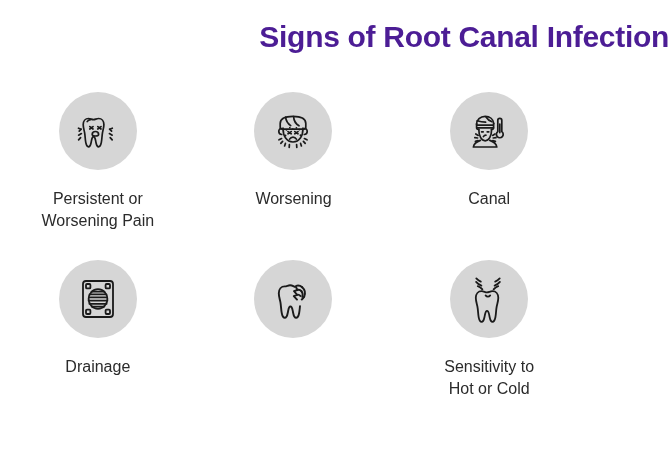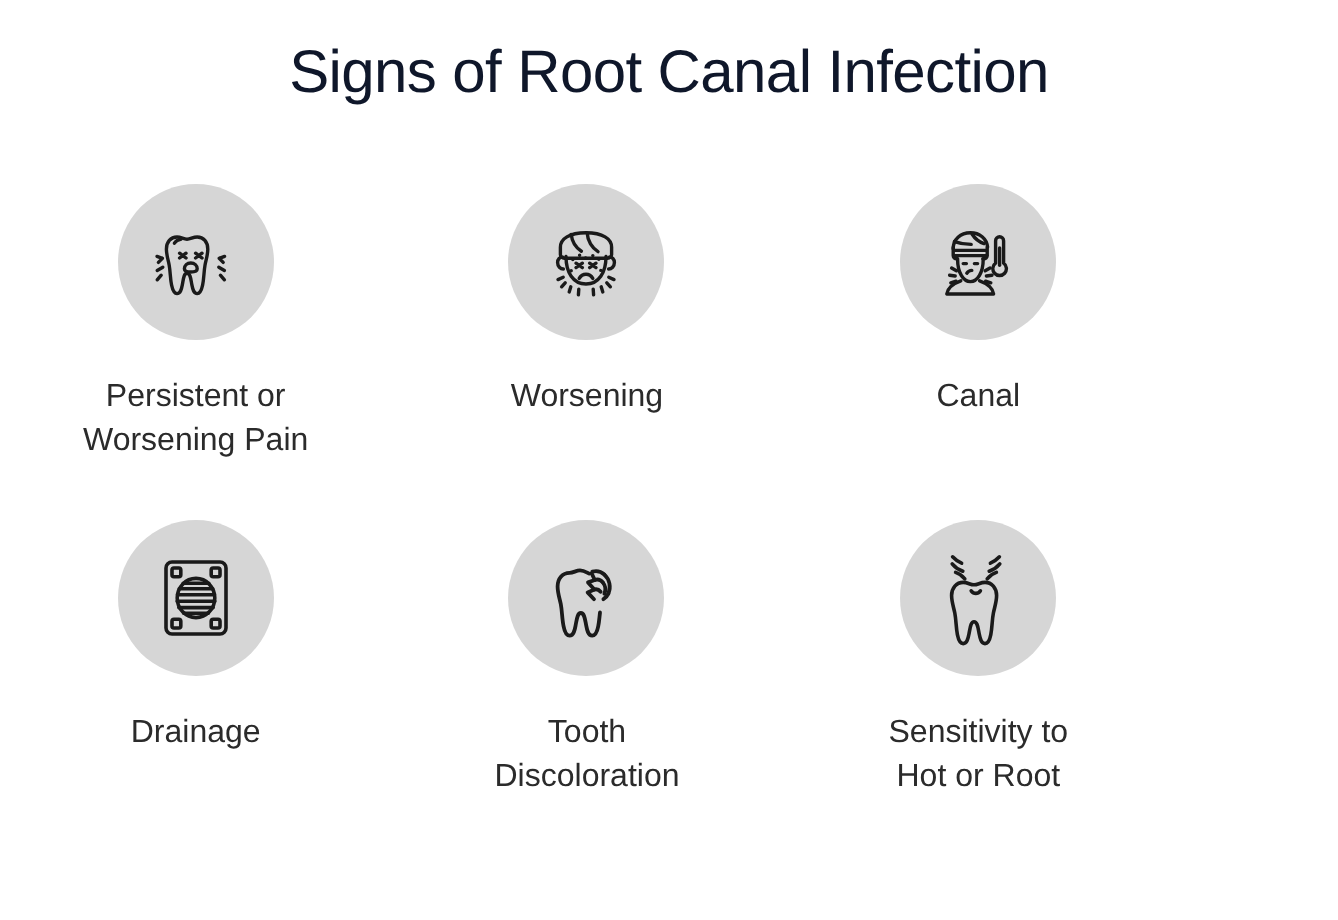--- a/index.html
+++ b/index.html
@@ -18,25 +18,25 @@
     width: 669px;
     height: 460px;
     background: #ffffff;
     box-sizing: border-box;
   }
   .title {
     position: absolute;
     top: 20px;
     left: 0;
     width: 669px;
-    text-align: center;
+    text-align: right;
     font-size: 30px;
-    font-weight: normal;
+    font-weight: bold;
     letter-spacing: -0.3px;
-    color: #0f172a;
+    color: #4c1d95;
     font-family: "Liberation Sans", sans-serif;
   }
   .grid {
     position: absolute;
     top: 92px;
     left: 0;
     width: 587px;
     display: grid;
     grid-template-columns: repeat(3, 1fr);
     grid-template-rows: 168px 168px;
@@ -173,37 +173,35 @@
             <path d="M28.8 13.6l1.6 3.4-3.4 1.2 3.2 3.6-3.4 1.4 3.2 3.4"></path>
             <path d="M29.2 12.8c2.2-.6 4.4 0 6 1.5"></path>
             <path d="M35.2 14.3c2.6 2.4 3.4 6.2 2 9.4"></path>
             <path d="M30.4 17c1.4-.5 3 0 4 1.2"></path>
             <path d="M34.4 18.2c1.3 1.6 1.6 3.8.8 5.7"></path>
             <path d="M30 21.8c1.2-.4 2.5.1 3.3 1.1"></path>
             <path d="M37.2 23.7c-.5 1.2-1.4 2.2-2.5 2.9"></path>
           </svg>
         </span>
       </div>
-      <div class="cell-label">Tooth
-Discoloration</div>
     </div>
 
     <div class="cell row2">
       <div class="icon-circle">
         <span>
           <svg width="52" height="52" viewBox="0 0 52 52" fill="none" stroke="#1a1a1a" stroke-width="1.8" stroke-linecap="round" stroke-linejoin="round">
             <path d="M18.6 18.2c-3.4 0-5.8 2.8-5.8 6.6 0 3.1 1 5.8 1.6 8.7 .7 3.6 .6 7.2 1.3 10.8 .4 2 1.1 4.5 2.9 4.5 2 0 2.5-2.8 2.9-4.9 .6-2.8 .8-6 2.5-6 1.8 0 2 3.2 2.6 6 .4 2.1.9 4.9 2.9 4.9 1.8 0 2.5-2.5 2.9-4.5 .7-3.6.6-7.2 1.3-10.8 .6-2.9 1.6-5.6 1.6-8.7 0-3.8-2.4-6.6-5.8-6.6-2.4 0-3.6 1.2-5.5 1.2s-3.1-1.2-5.4-1.2z"></path>
             <path d="M22.6 22.4c.6.8 1.4 1.3 2.3 1.3s1.7-.5 2.3-1.3"></path>
             <path d="M19.4 16.4c-1.2-1.5-2.8-2.6-4.6-3.2"></path>
             <path d="M18.4 12.6c-2-.7-3.9-2-5.3-3.7"></path>
             <path d="M17.8 8.6c-1.7-.7-3.2-1.8-4.5-3.2"></path>
             <path d="M30.6 16.4c1.2-1.5 2.8-2.6 4.6-3.2"></path>
             <path d="M31.6 12.6c2-.7 3.9-2 5.3-3.7"></path>
             <path d="M32.2 8.6c1.7-.7 3.2-1.8 4.5-3.2"></path>
           </svg>
         </span>
       </div>
       <div class="cell-label">Sensitivity to
-Hot or Root</div>
+Hot or Cold</div>
     </div>
 
   </div>
 </div>
 
 </body></html>

